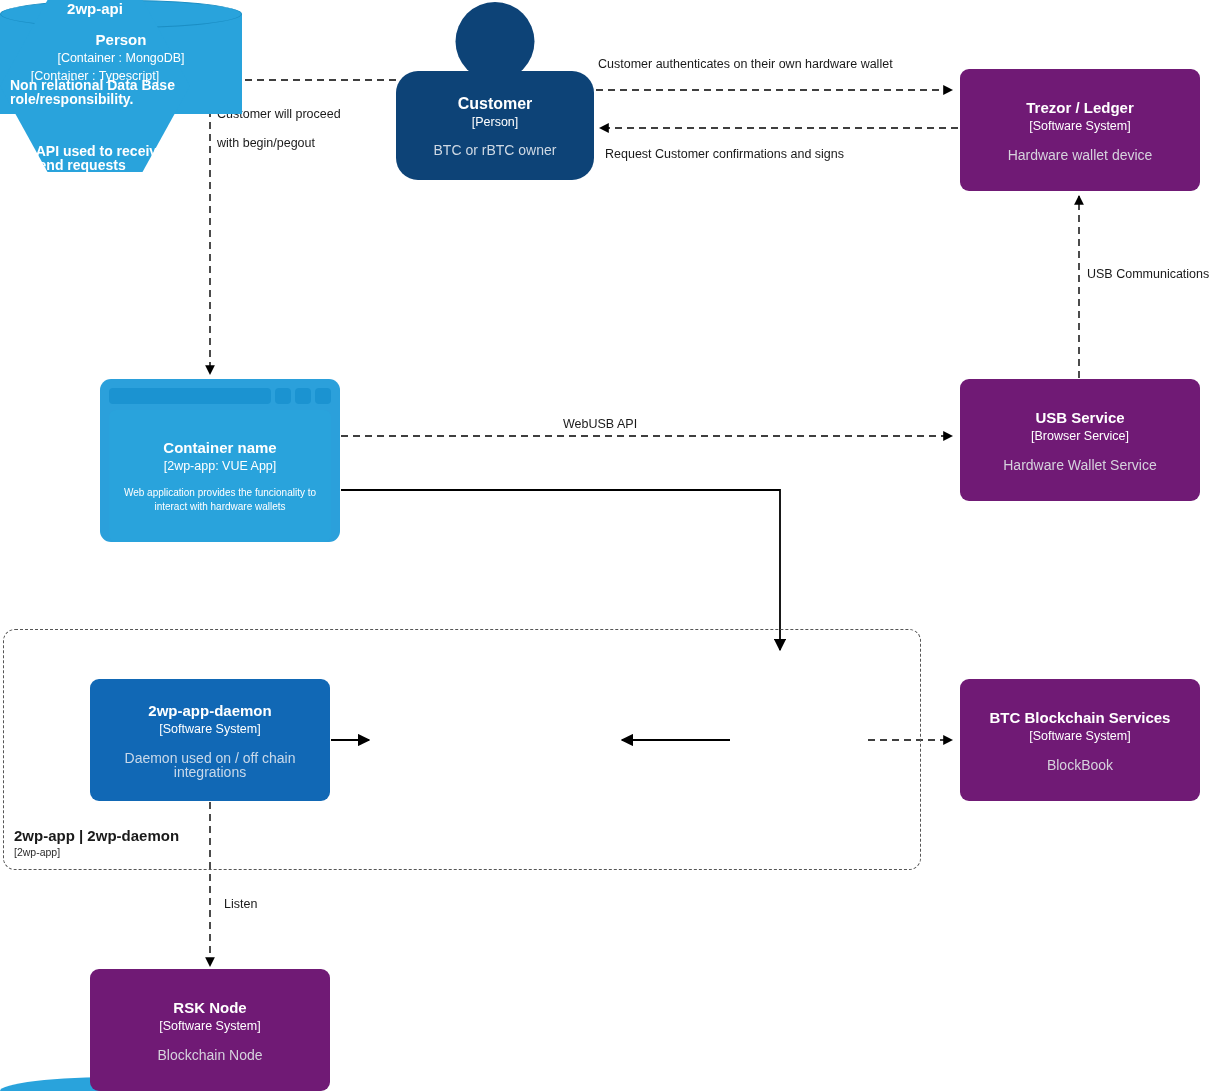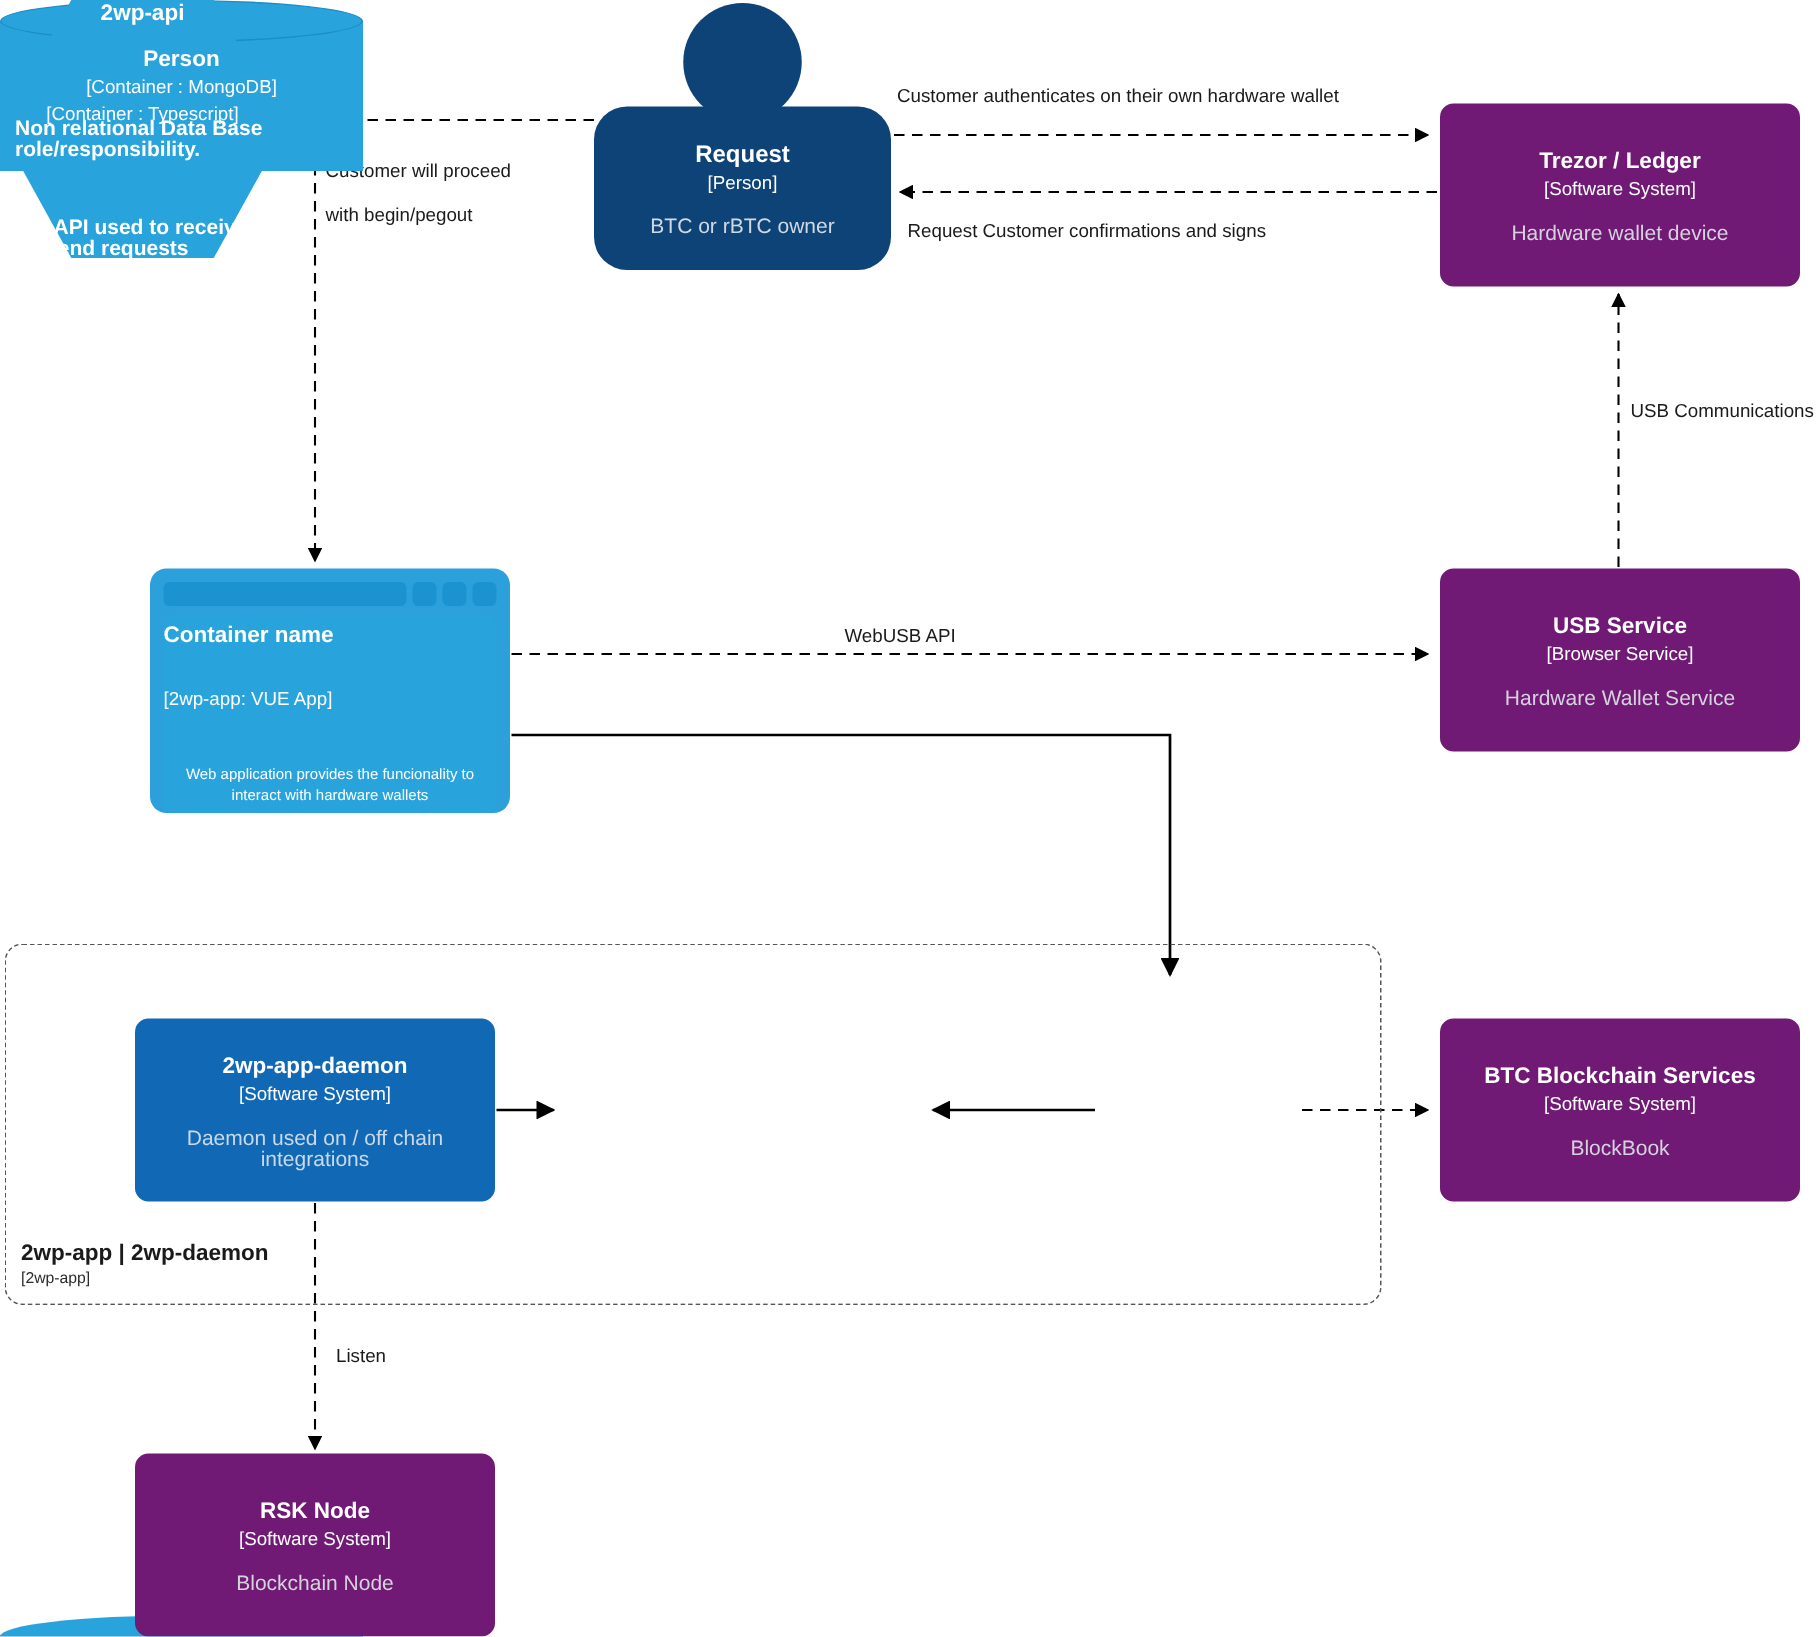--- a/index.html
+++ b/index.html
@@ -124,23 +124,22 @@
     background: #1b93d1;
   }
   .browser-body {
     margin-top: 6px;
     width: 222px;
     flex: 1 1 auto;
     background: #29a3dc;
     border-radius: 7px;
     display: flex;
     flex-direction: column;
-    align-items: flex-start;
+    align-items: center;
     justify-content: center;
-    gap: 24px;
   }
   .browser-body .n-title { font-size: 15px; }
   .browser-body .n-desc {
     color: #ffffff;
     font-weight: normal;
     font-size: 10px;
     line-height: 14px;
     margin-top: 12px;
     padding: 0 6px;
   }
@@ -300,21 +299,21 @@
   <div id="boundary-2wp-app">
     <div class="boundary-label">
       <div class="b-title">2wp-app | 2wp-daemon</div>
       <div class="b-tech">[2wp-app]</div>
     </div>
   </div>
 
   <div class="node" id="person-customer">
     <div class="person-head"></div>
     <div class="person-body">
-      <div class="n-title">Request</div>
+      <div class="n-title">Customer</div>
       <div class="n-tech">[Person]</div>
       <div class="n-desc">BTC or rBTC owner</div>
     </div>
   </div>
 
   <div class="node sysbox" id="node-trezor" style="left:960px; top:69px; width:240px; height:122px;">
     <div class="n-title">Trezor / Ledger</div>
     <div class="n-tech">[Software System]</div>
     <div class="n-desc">Hardware wallet device</div>
   </div>

